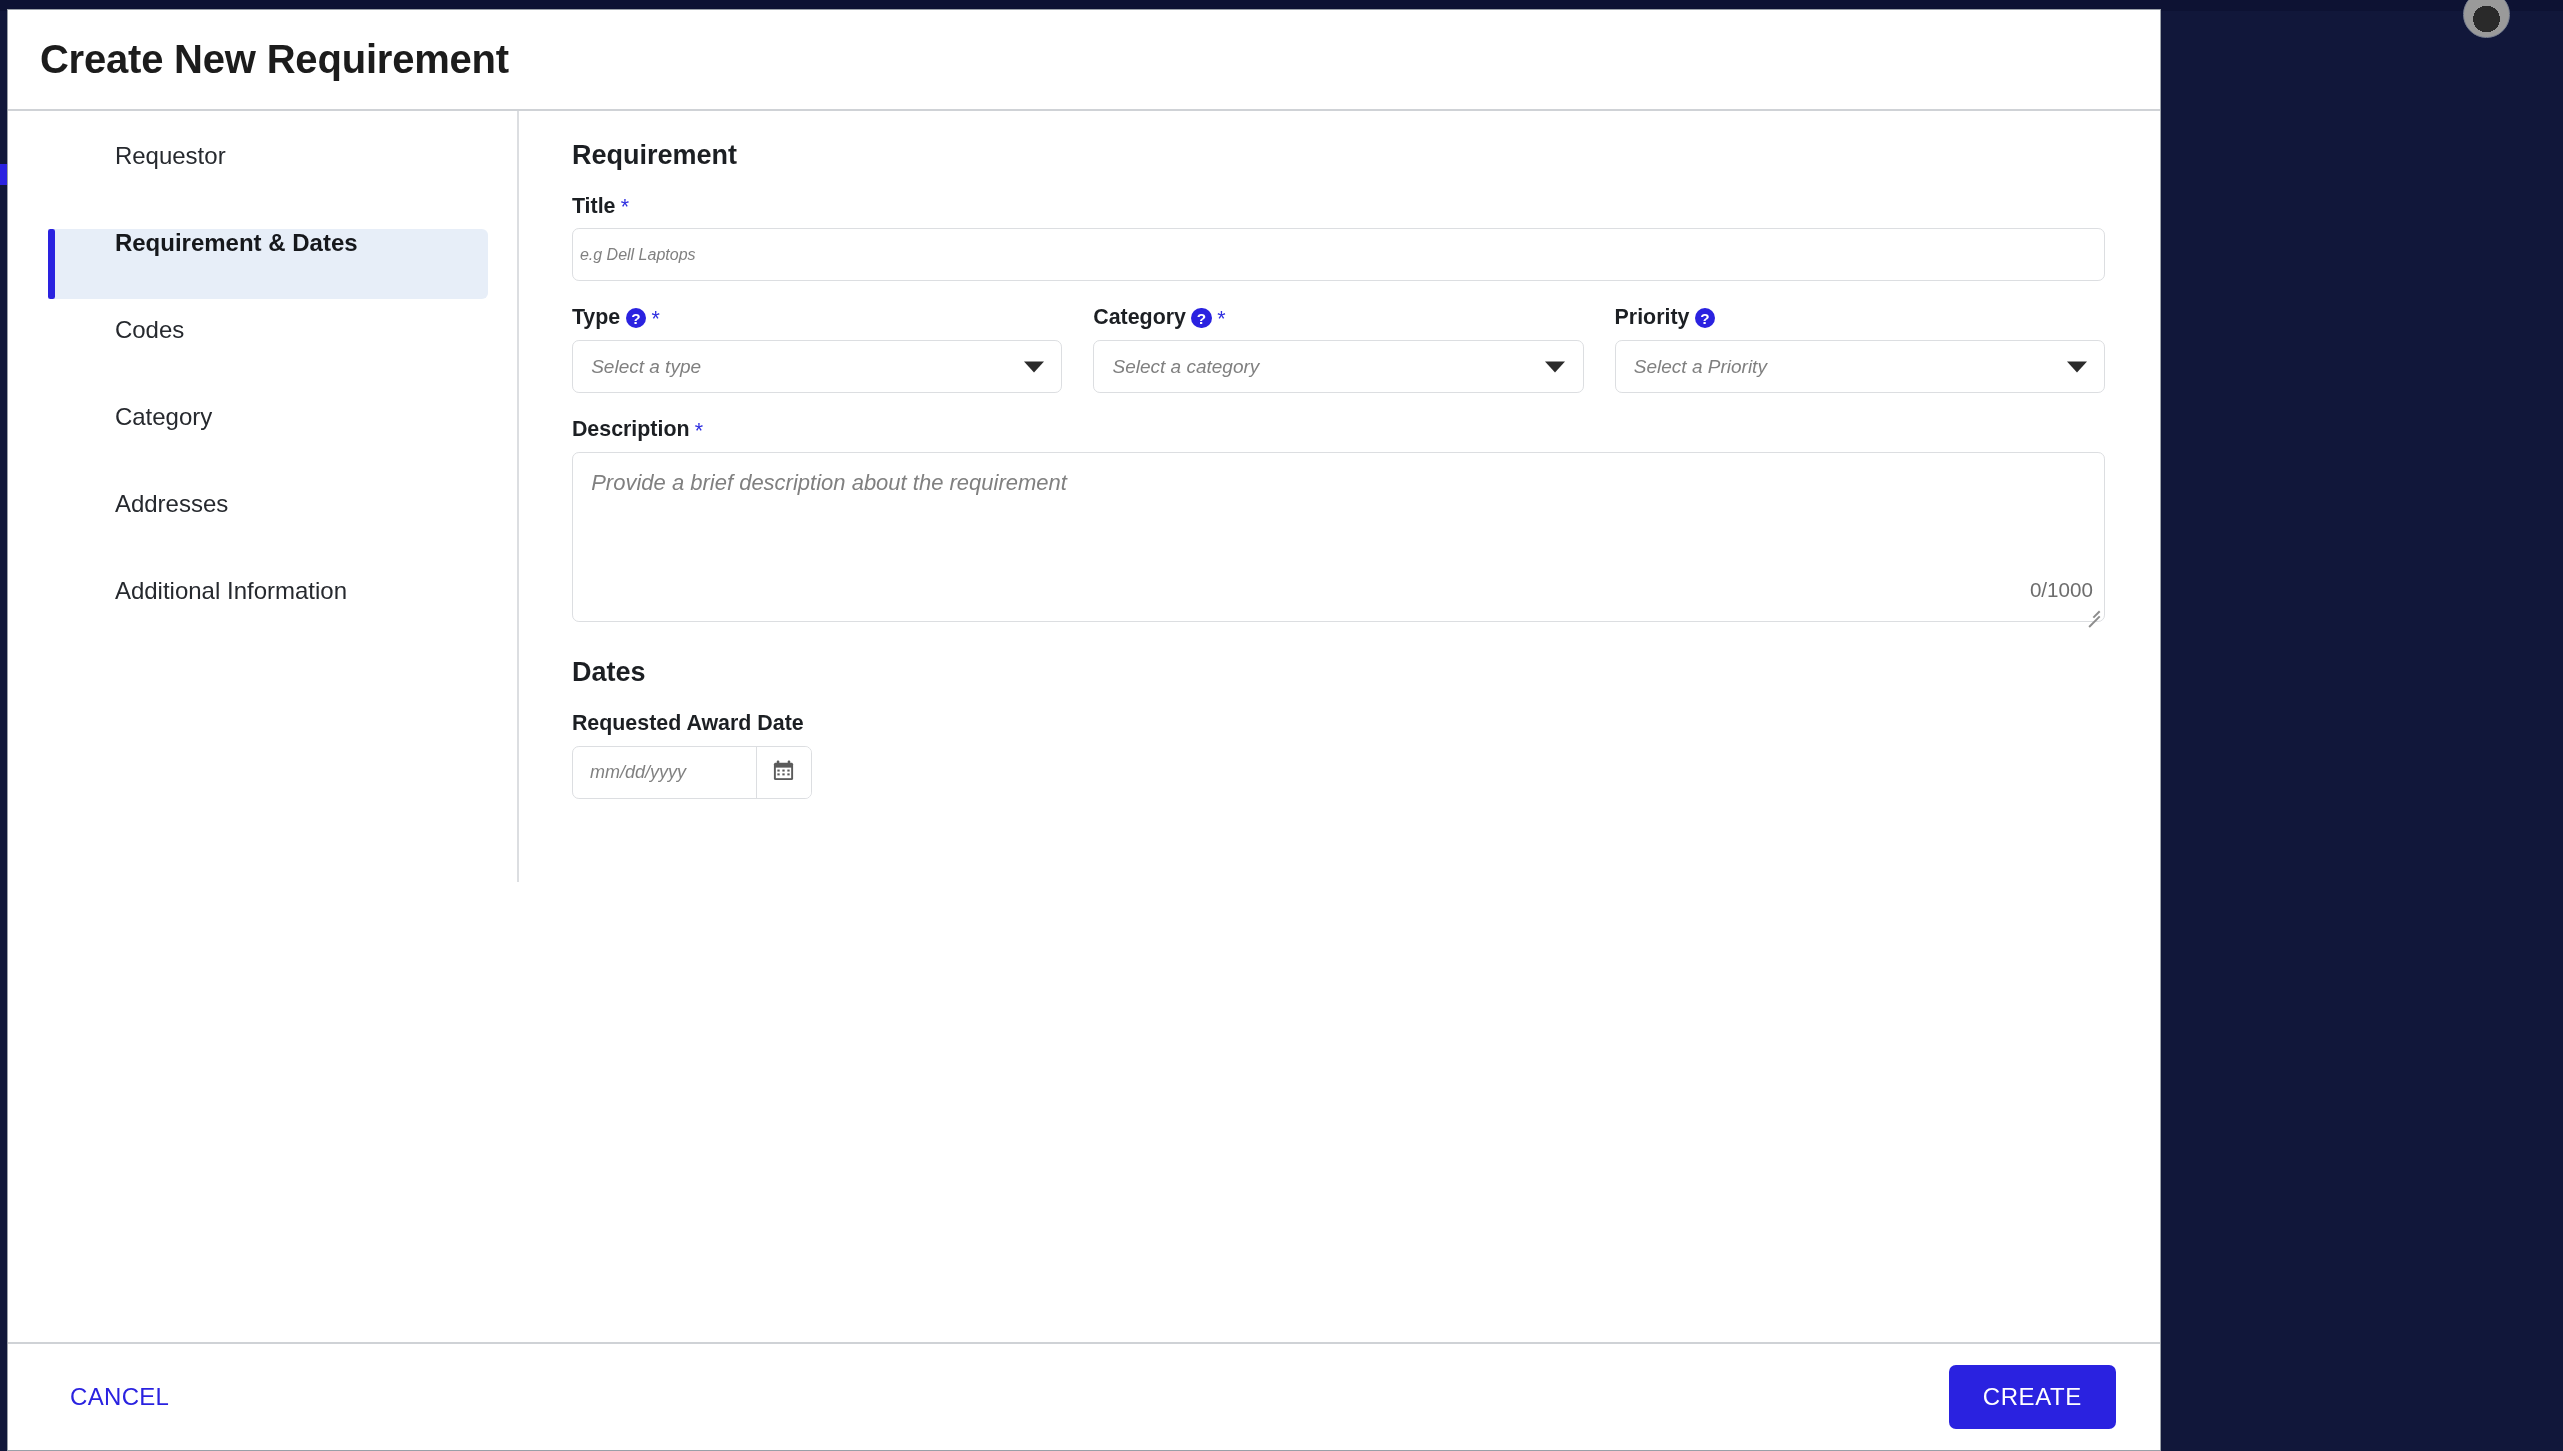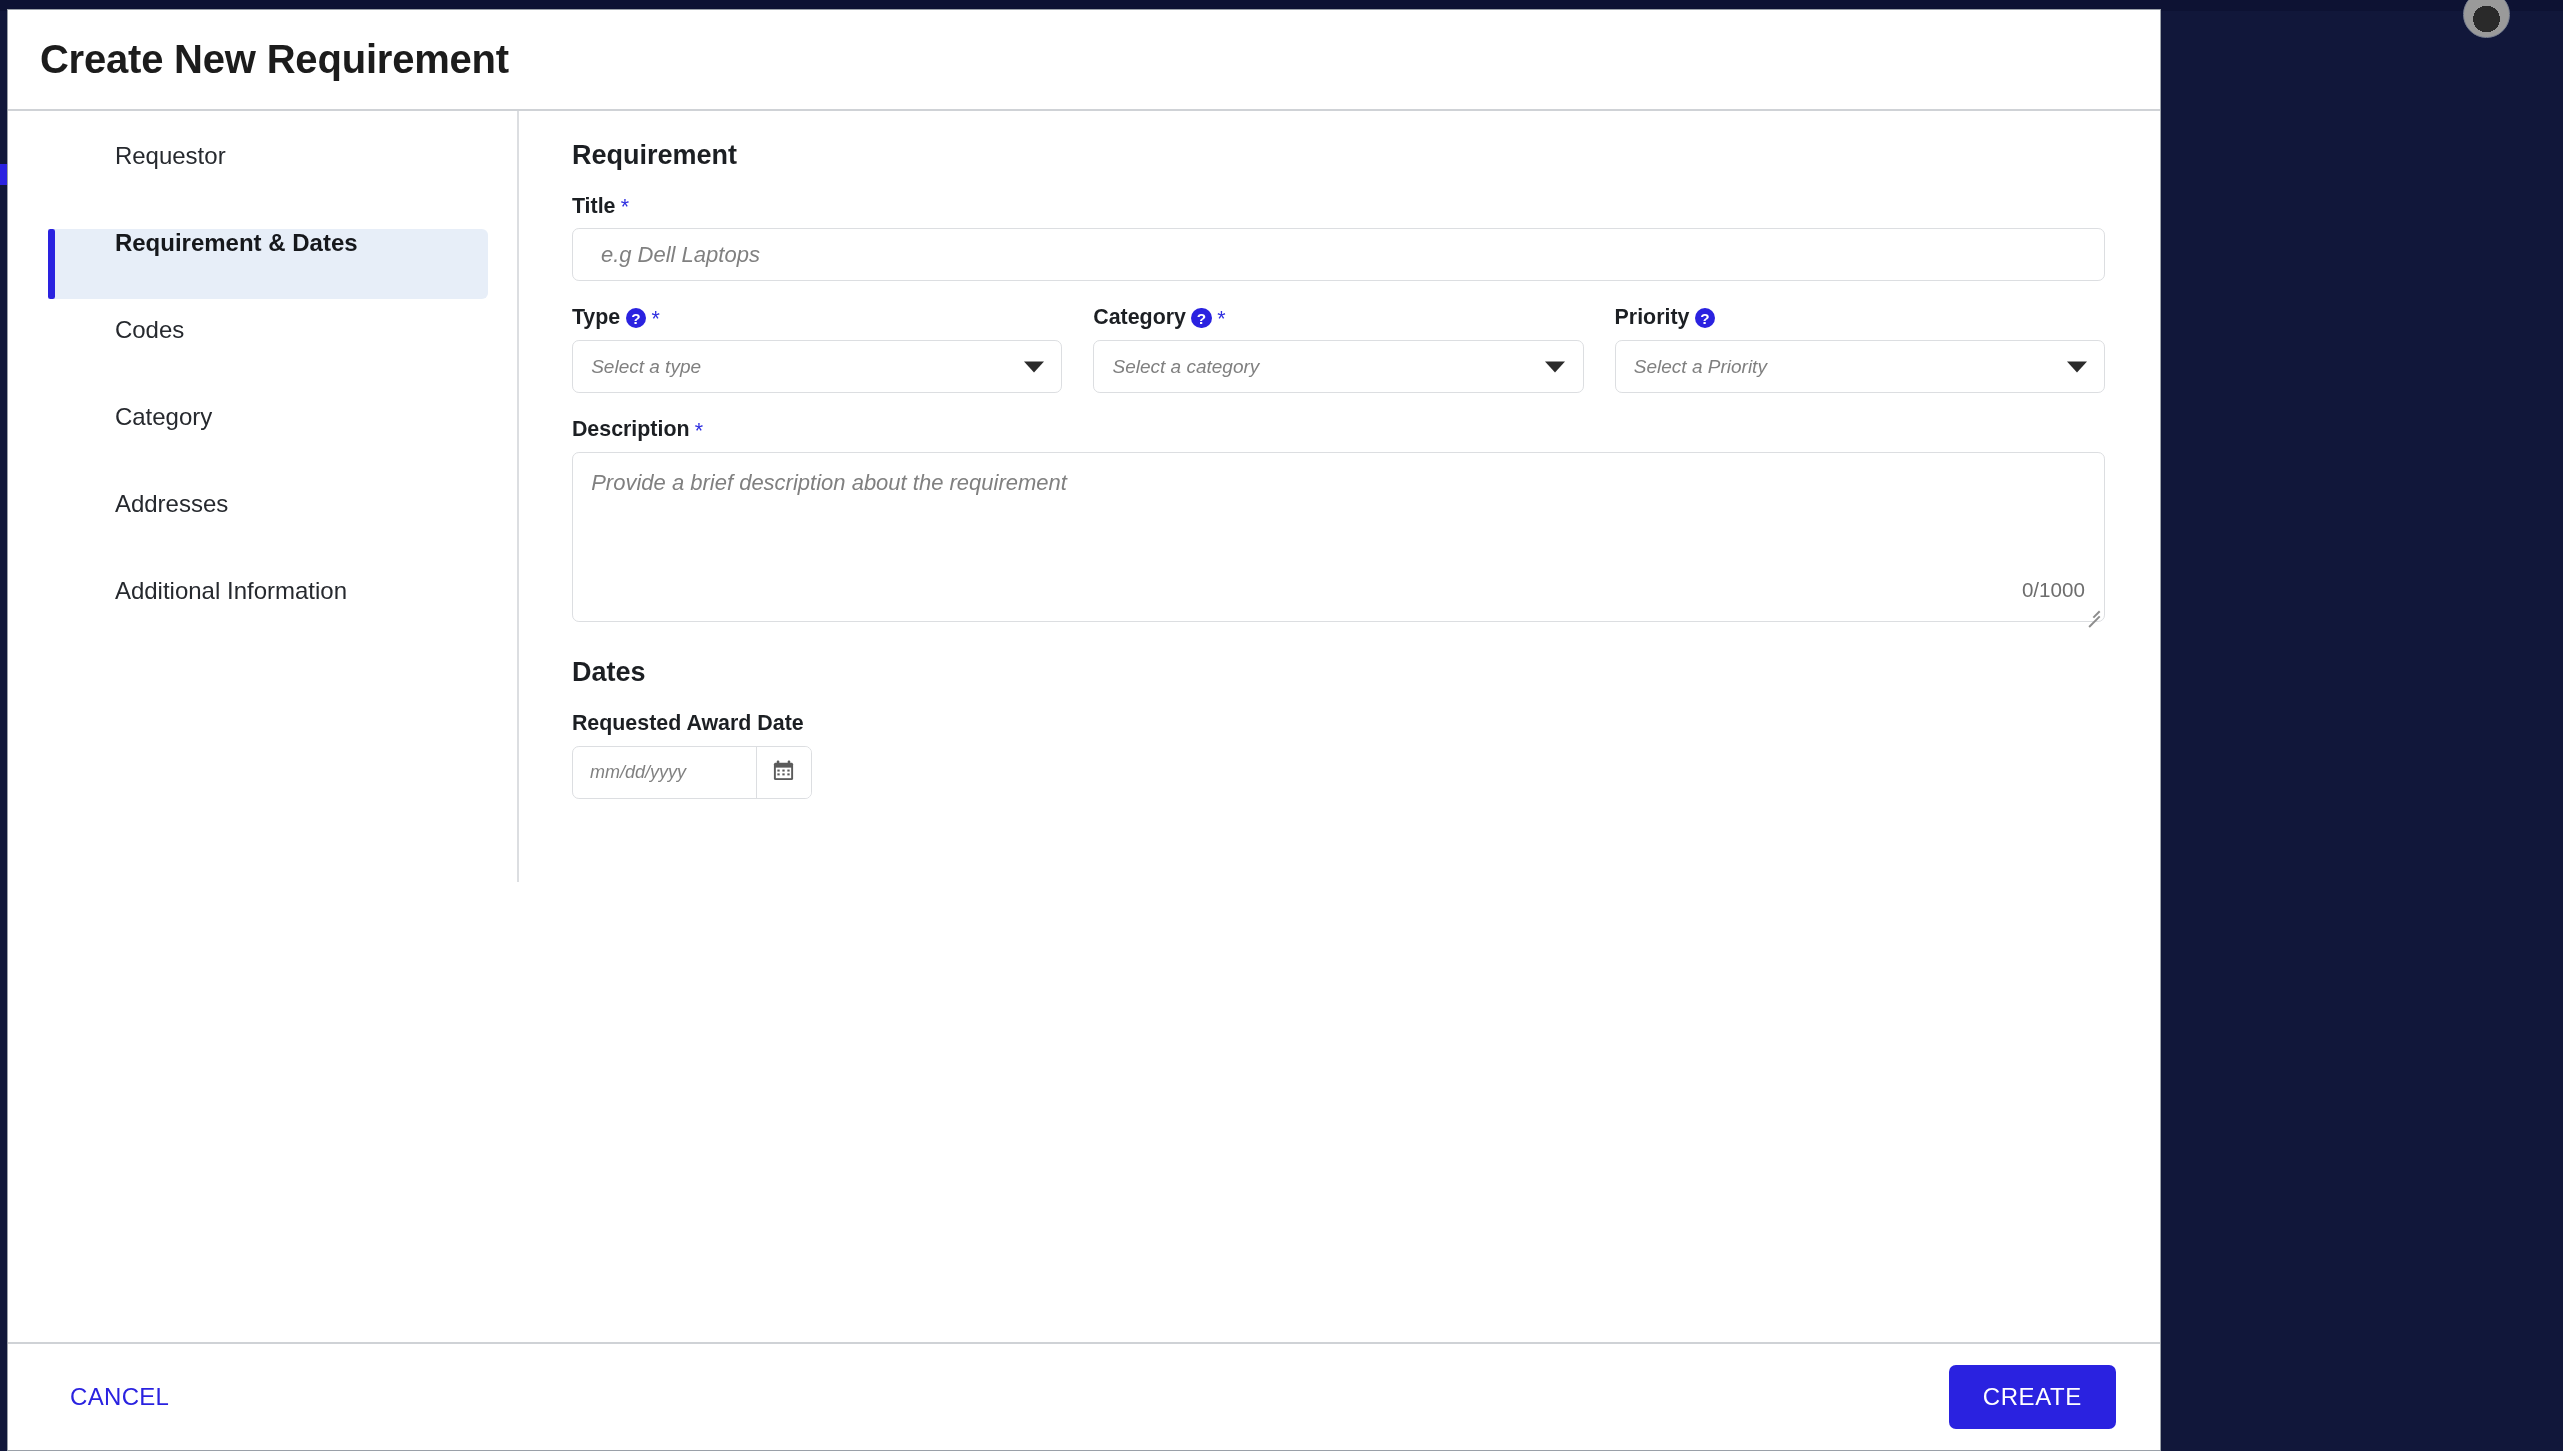--- a/index.html
+++ b/index.html
@@ -169,23 +169,23 @@
     cursor: pointer;
     flex: 0 0 auto;
   }
 
   .text-input {
     width: 100%;
     height: 53px;
     border: 1.5px solid #dcdee1;
     border-radius: 6.9px;
     background: #fff;
-    padding: 0 28px;
-    font-family: "Liberation Sans", sans-serif;
-    font-size: 22px;
+    padding: 0 7px;
+    font-family: "Liberation Sans", sans-serif;
+    font-size: 16px;
     color: #2a2a2a;
     outline: none;
   }
   .text-input::placeholder { color: #808080; font-style: italic; }
 
   .field-row {
     display: flex;
     gap: 31px;
     margin-top: 26px;
   }
@@ -230,21 +230,21 @@
     font-family: "Liberation Sans", sans-serif;
     font-size: 22px;
     color: #2a2a2a;
     resize: none;
     outline: none;
     display: block;
   }
   .textarea-box::placeholder { color: #808080; font-style: italic; }
   .char-counter {
     position: absolute;
-    right: 20px;
+    right: 12px;
     bottom: 20px;
     font-size: 20.6px;
     color: #6d6d6d;
     pointer-events: none;
   }
   .resize-grip {
     position: absolute;
     right: 3.8px;
     bottom: 3.8px;
     width: 17px;

